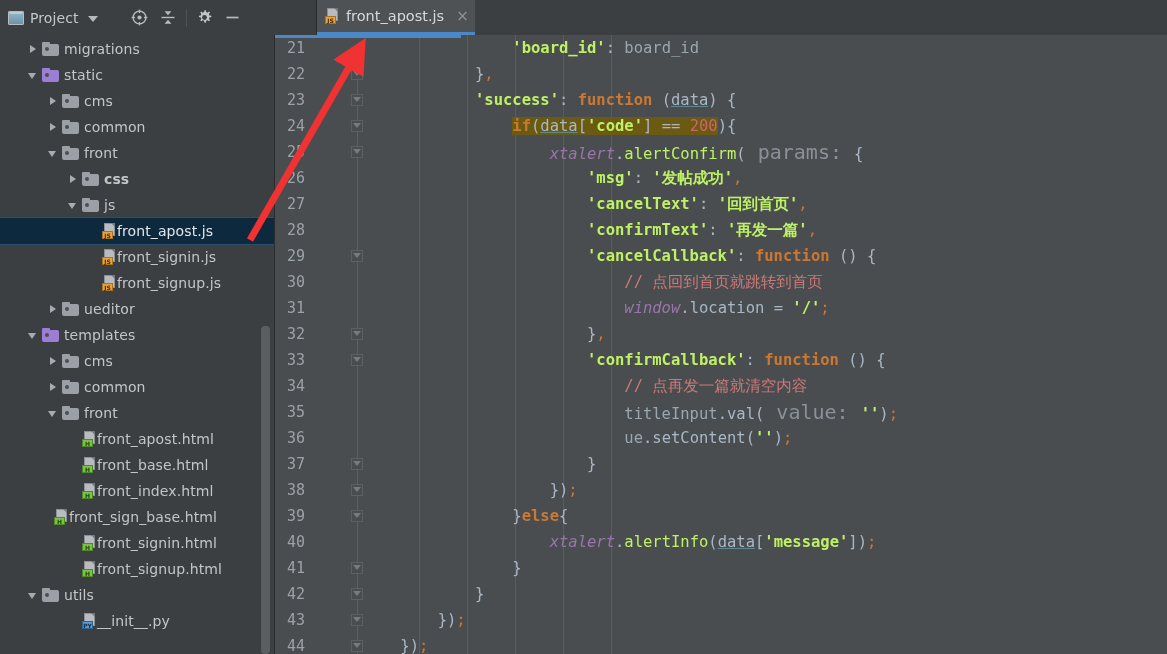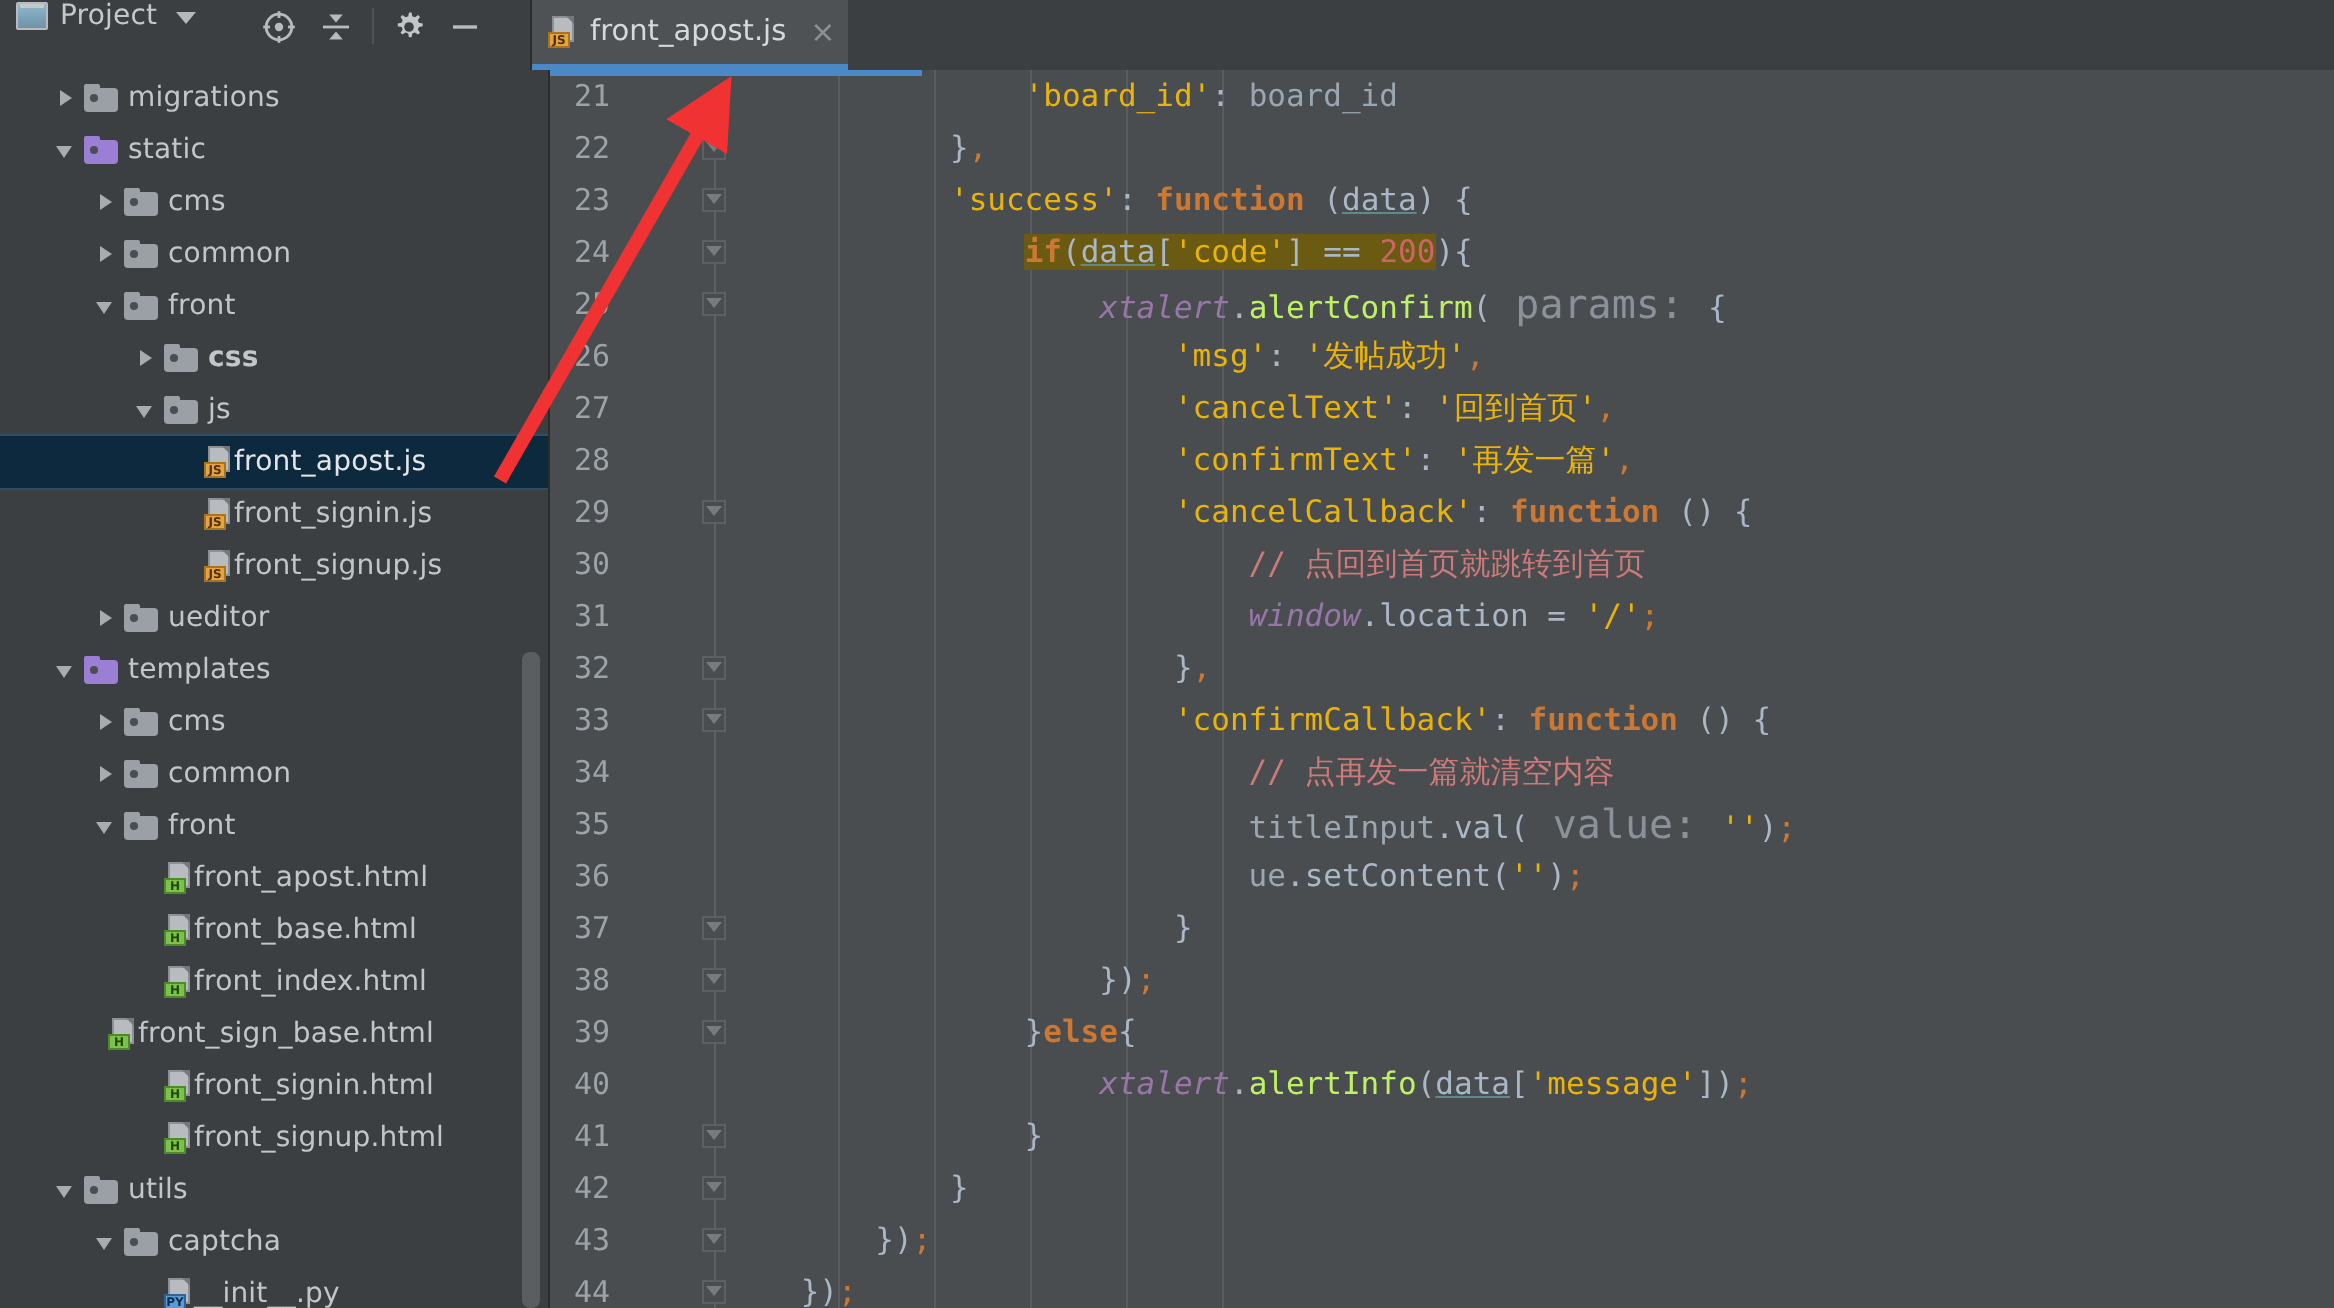--- a/index.html
+++ b/index.html
@@ -25,23 +25,23 @@
     height: 35px;
     min-height: 35px;
     background: #3c3f41;
     display: flex;
     align-items: stretch;
     position: relative;
     z-index: 5;
   }
 
   .tool-left {
-    width: 265px;
-    display: flex;
-    align-items: flex-start;
+    width: 316px;
+    display: flex;
+    align-items: center;
     padding-left: 8px;
     background: #3c3f41;
   }
 
   .proj-label-wrap {
     display: flex;
     align-items: center;
     gap: 6px;
     cursor: default;
   }
@@ -324,21 +324,21 @@
     line-height: 26px;
     white-space: pre;
     font-family: "DejaVu Sans Mono", monospace;
     font-size: 15.5px;
     position: relative;
     color: #a9b7c6;
   }
   .tok { white-space: pre; }
 
   
-  .c-str   { color: #eab308; font-weight: normal; }
+  .c-str   { color: #bef264; font-weight: bold; }
   .c-kw    { color: #cc7832; font-weight: bold; }
   .c-num   { color: #cc6666; }
   .c-field { color: #9876aa; font-style: italic; }
   .c-fn    { color: #bef264; }
   .c-cmt   { color: #cc7979; }
   .c-punct { color: #a9b7c6; }
   .c-semi  { color: #cc7832; }
   .c-param { color: #8a9199; font-size: 20px; }
   .c-localvar { color: #9aa7b0; }
   .c-underline { text-decoration: underline; text-decoration-color: #5f8a8b; }
@@ -609,29 +609,20 @@
           </div>
           <div class="tree-row" style="padding-left: 26px;">
             <span class="arrow open"></span>
             <span class="folder-icon">
               <span class="ftab"></span>
               <span class="fbody"></span>
               <span class="fdot"></span>
             </span>
             <span class="tree-label">utils</span>
           </div>
-          <div class="tree-row" style="padding-left: 46px;">
-            <span class="arrow open"></span>
-            <span class="folder-icon">
-              <span class="ftab"></span>
-              <span class="fbody"></span>
-              <span class="fdot"></span>
-            </span>
-            <span class="tree-label">captcha</span>
-          </div>
           <div class="tree-row" style="padding-left: 66px;">
             <span class="arrow none"></span>
             <span class="js-icon py-icon">
               <span class="page"></span>
               <span class="badge">PY</span>
             </span>
             <span class="tree-label">__init__.py</span>
           </div>
         </div>
       <div class="tree-scrollbar" id="tree-scrollbar" style="top: 291px; height: 328px;"></div>

